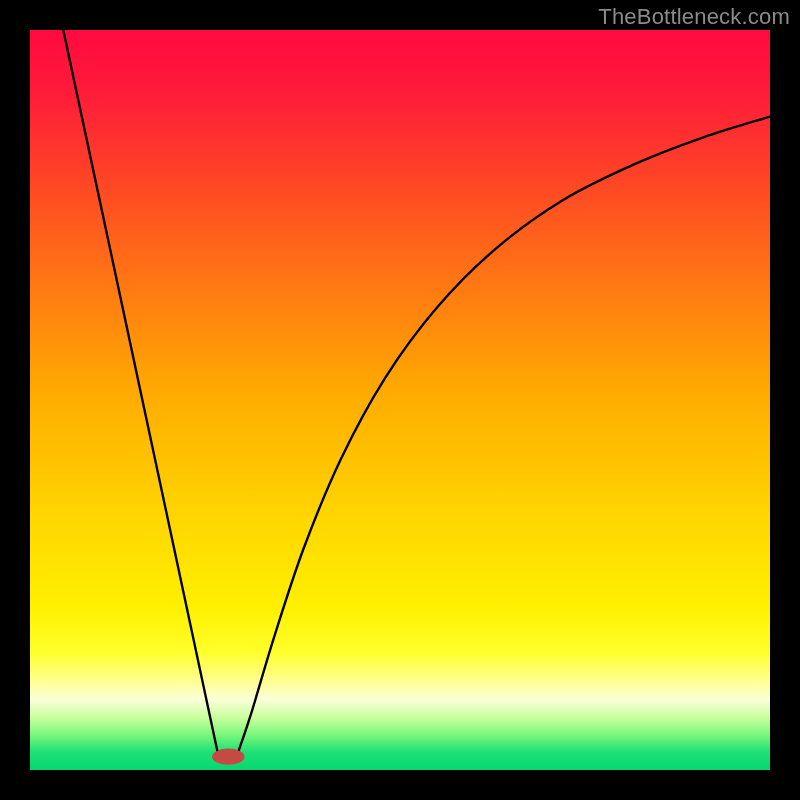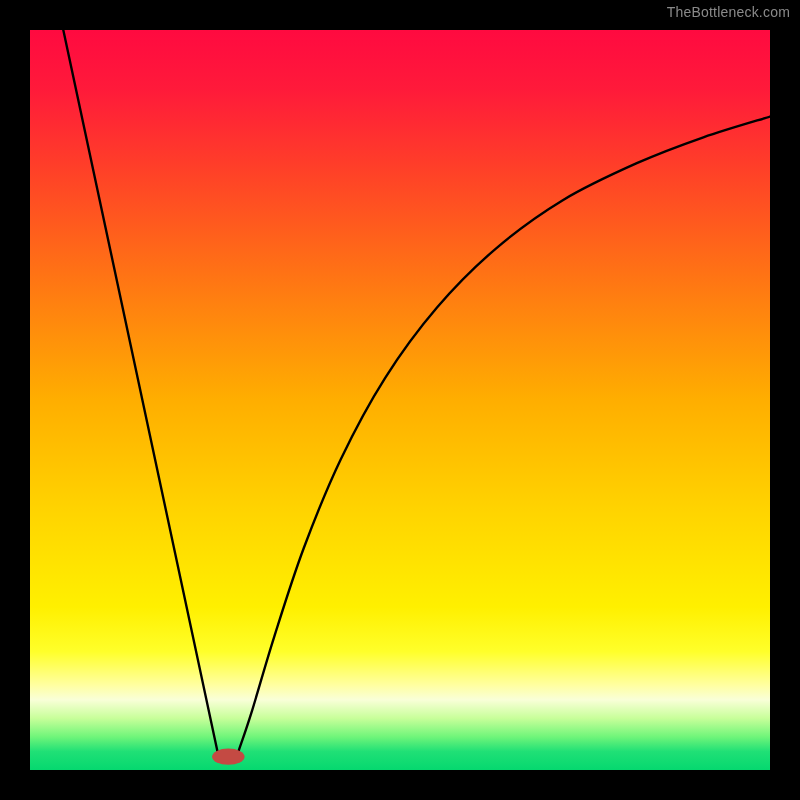--- a/index.html
+++ b/index.html
@@ -24,21 +24,21 @@
     left: 0;
     top: 0;
     width: 740px;
     height: 740px;
   }
   .watermark {
     position: absolute;
     top: 4px;
     right: 10px;
     color: #8a8a8a;
-    font-size: 14px;
+    font-size: 22px;
     font-weight: 500;
     letter-spacing: 0.2px;
     user-select: none;
   }
 </style>
 </head>
 <body>
 
 <div class="frame">
   <svg class="plot" viewBox="0 0 100 100" preserveAspectRatio="none">

